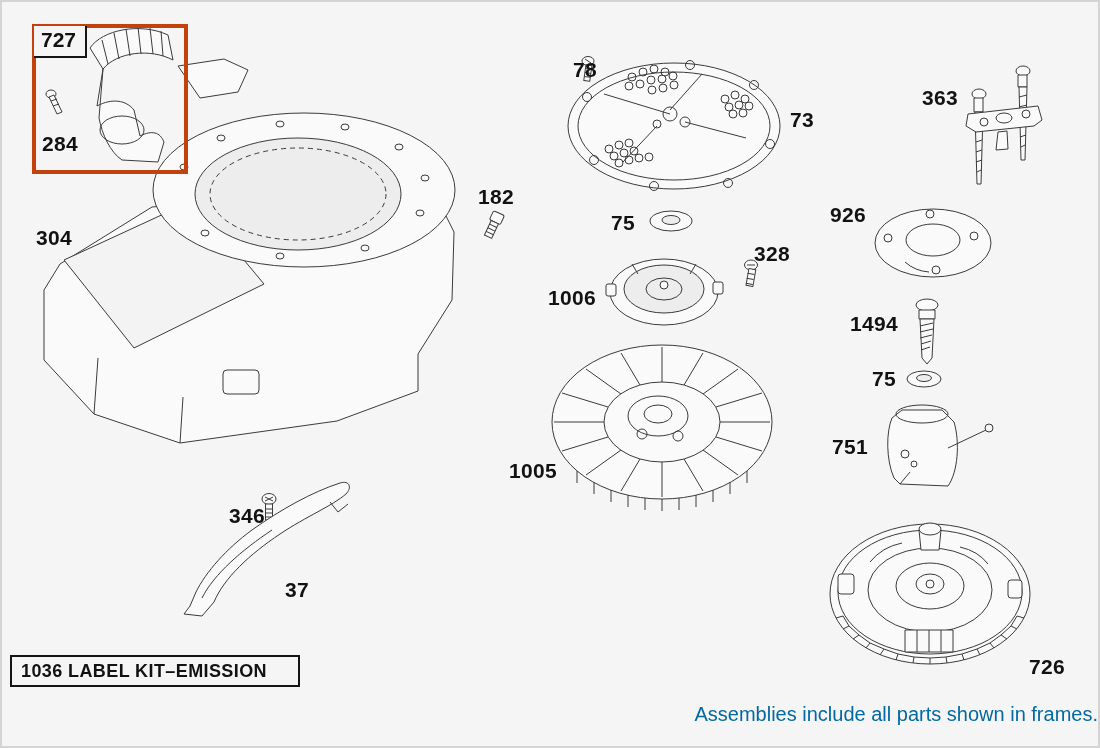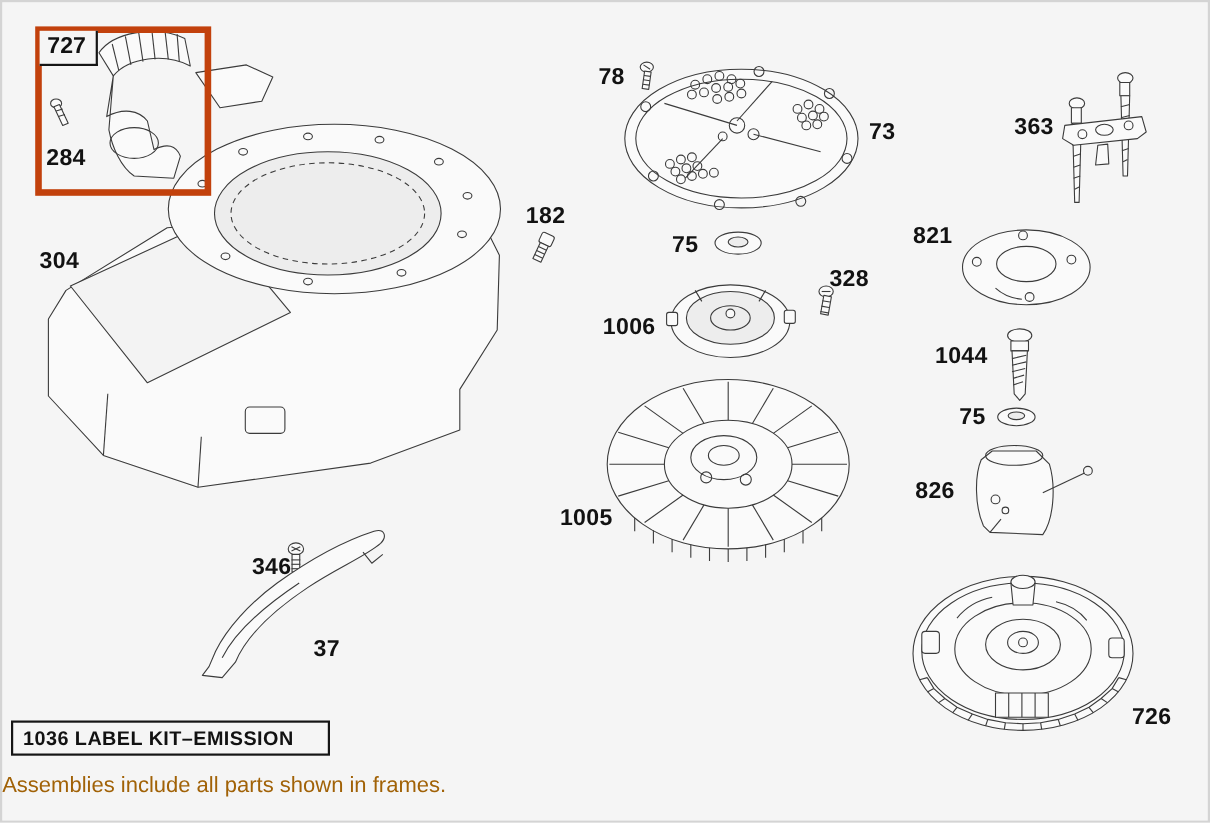--- a/index.html
+++ b/index.html
@@ -13,35 +13,35 @@
     fill:#fafafa; stroke:#3b3b3b; stroke-width:1; stroke-linejoin:round;
   }
   .art line, .art polyline { fill:none; stroke:#3b3b3b; stroke-width:1; }
   .art .nf { fill:none; }
   .art .bg { fill:#ededed; }
   .art .panel { fill:#f3f3f3; }
   .plabel {
     position:absolute; font-size:21px; font-weight:bold;
     color:#121212; letter-spacing:0.3px; white-space:nowrap;
   }
-  .frame { position:absolute; border:6px solid #c2410c; }
+  .frame { position:absolute; border:4px solid #c2410c; }
   .frame-num {
     position:absolute; left:-2px; top:-2px; padding:2px 9px 4px 7px;
     border-right:2px solid #151515; border-bottom:2px solid #151515;
     font-size:21px; font-weight:bold; color:#121212; background:#f5f5f5;
   }
   .kit-box {
     position:absolute; left:8px; top:653px; width:290px; height:32px;
     border:2px solid #151515; box-sizing:border-box; background:#f5f5f5;
     display:flex; align-items:center; padding-left:9px;
     font-size:18px; font-weight:bold; letter-spacing:0.4px; color:#121212;
   }
   .caption {
     position:absolute; left:0; top:701px; width:100%;
-    text-align:left; font-size:20px; color:#a16207;
+    text-align:right; font-size:20px; color:#0369a1;
   }
 </style>
 </head>
 <body>
 
 <div class="artboard">
 
   <svg class="art" width="1100" height="748" viewBox="0 0 1100 748">
 
     <g>
@@ -331,34 +331,34 @@
   </svg>
 
   <div class="frame" style="left:30px;top:22px;width:148px;height:142px">
     <div class="frame-num">727</div>
   </div>
 
 
   <div class="plabel" style="left:40px;top:130px">284</div>
   <div class="plabel" style="left:34px;top:224px">304</div>
   <div class="plabel" style="left:476px;top:183px">182</div>
-  <div class="plabel" style="left:542px;top:56px">78</div>
+  <div class="plabel" style="left:571px;top:56px">78</div>
   <div class="plabel" style="left:788px;top:106px">73</div>
   <div class="plabel" style="left:609px;top:209px">75</div>
   <div class="plabel" style="left:752px;top:240px">328</div>
   <div class="plabel" style="left:546px;top:284px">1006</div>
-  <div class="plabel" style="left:828px;top:201px">821</div>
-  <div class="plabel" style="left:920px;top:102px">363</div>
-  <div class="plabel" style="left:848px;top:310px">1044</div>
+  <div class="plabel" style="left:828px;top:201px">926</div>
+  <div class="plabel" style="left:920px;top:84px">363</div>
+  <div class="plabel" style="left:848px;top:310px">1494</div>
   <div class="plabel" style="left:870px;top:365px">75</div>
-  <div class="plabel" style="left:830px;top:433px">826</div>
+  <div class="plabel" style="left:830px;top:433px">751</div>
   <div class="plabel" style="left:507px;top:457px">1005</div>
   <div class="plabel" style="left:227px;top:502px">346</div>
   <div class="plabel" style="left:283px;top:576px">37</div>
-  <div class="plabel" style="left:1027px;top:638px">726</div>
+  <div class="plabel" style="left:1027px;top:653px">726</div>
 
   <div class="kit-box">
     <span>1036 LABEL KIT–EMISSION</span>
   </div>
 
   <div class="caption">Assemblies include all parts shown in frames.</div>
 
 </div>
 
 </body></html>

